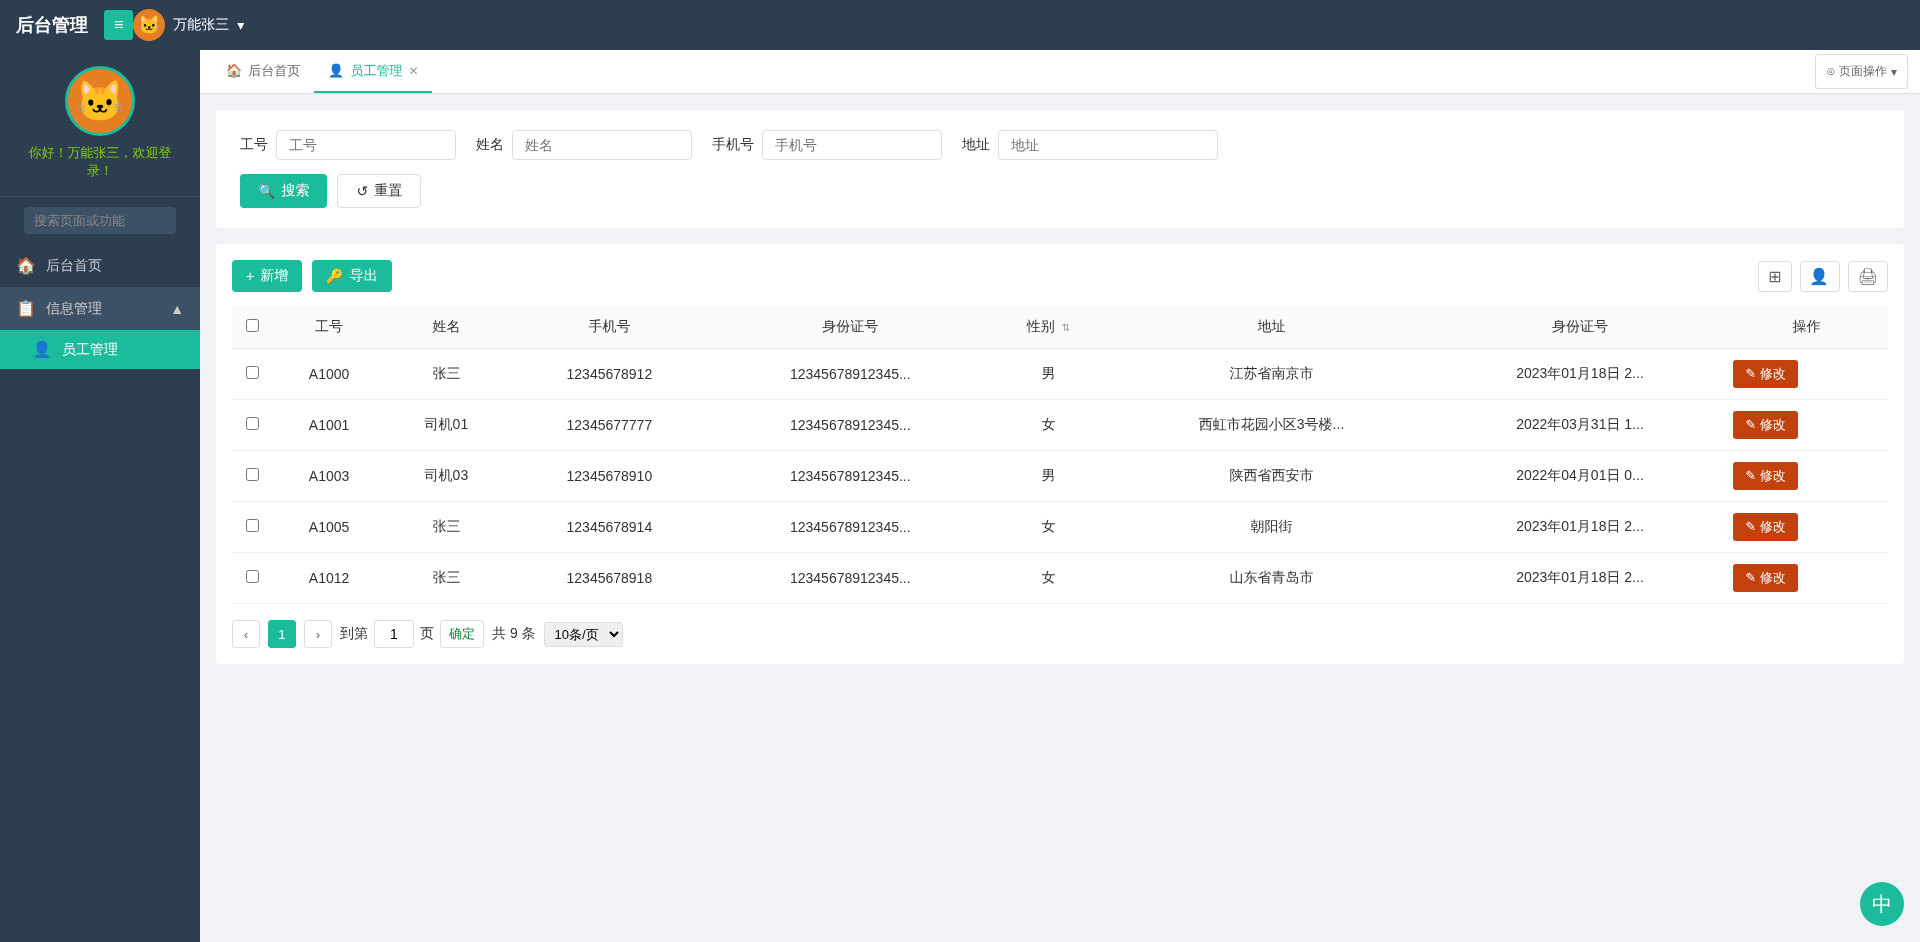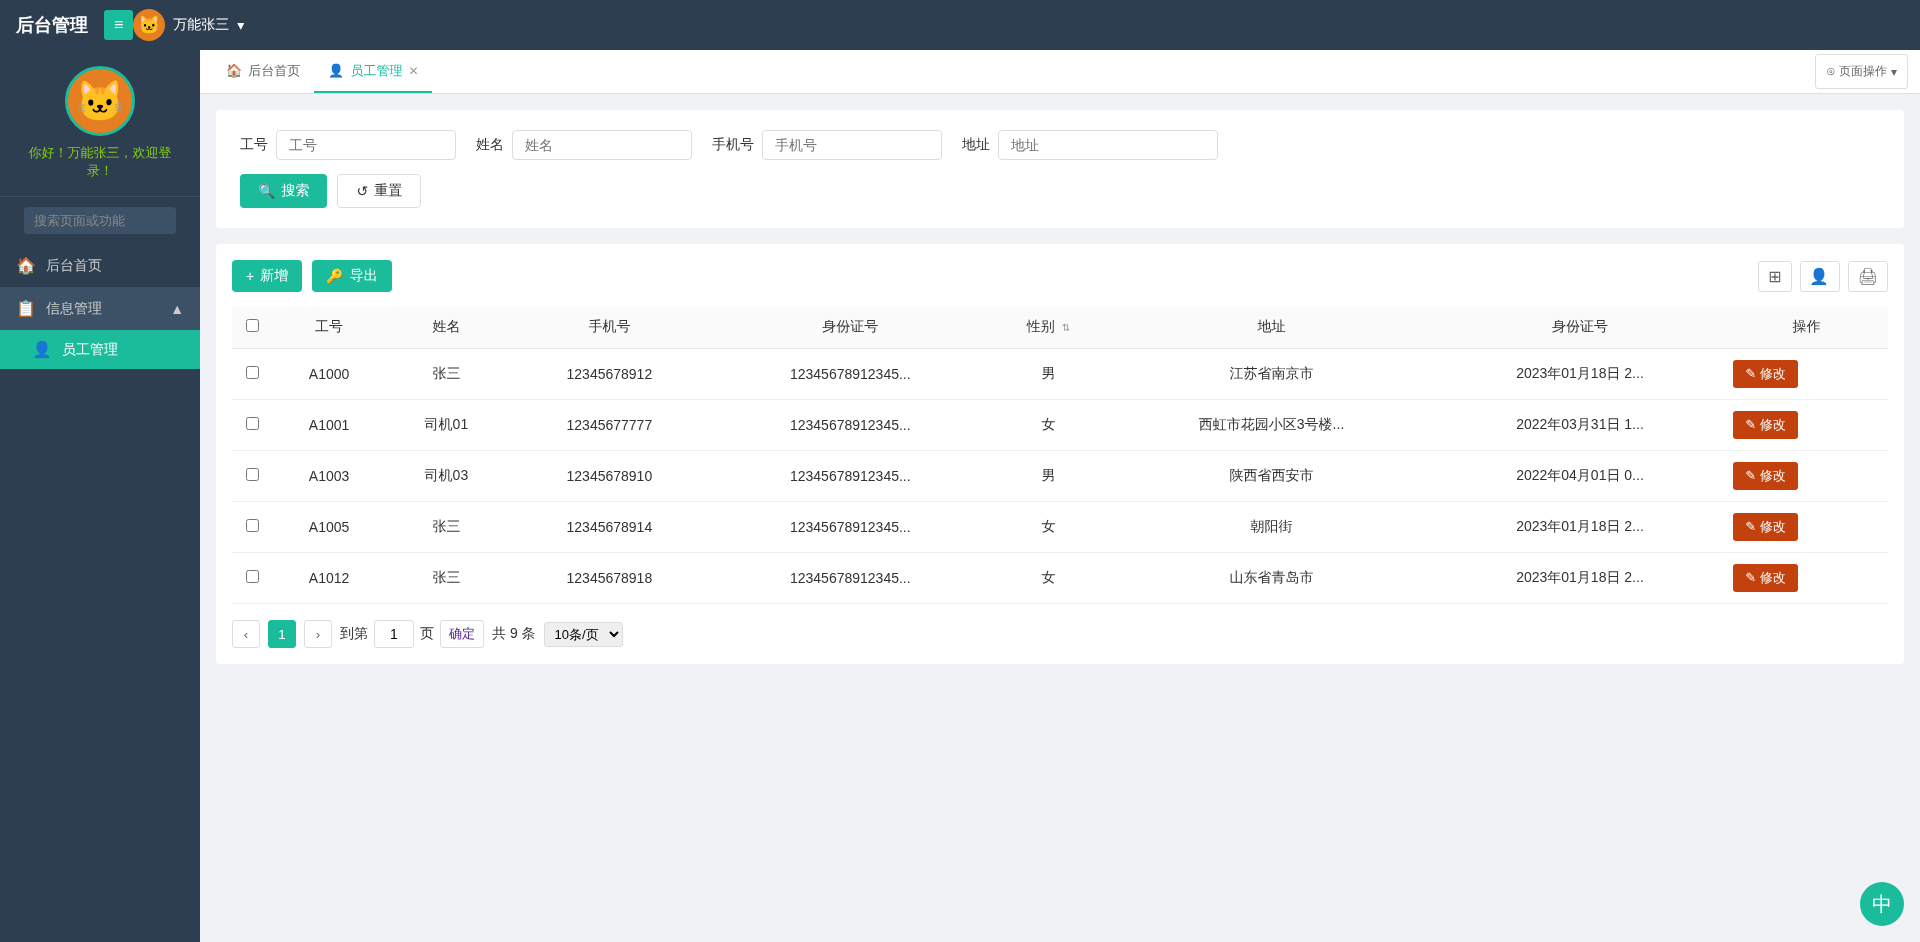--- a/index.html
+++ b/index.html
@@ -94,21 +94,21 @@
     input[type="checkbox"] { cursor: pointer; }
 
     .btn-modify { background: #c2410c; color: white; border: none; padding: 5px 12px; border-radius: 3px; cursor: pointer; font-size: 13px; display: flex; align-items: center; gap: 4px; }
 
     
     .pagination { display: flex; align-items: center; gap: 8px; margin-top: 16px; font-size: 14px; color: #333; }
     .page-btn { border: 1px solid #ddd; background: white; width: 28px; height: 28px; border-radius: 3px; cursor: pointer; display: flex; align-items: center; justify-content: center; color: #666; }
     .page-btn.active { background: #1abc9c; color: white; border-color: #1abc9c; }
     .page-goto { display: flex; align-items: center; gap: 6px; }
     .page-input { border: 1px solid #ddd; width: 40px; height: 28px; text-align: center; border-radius: 3px; font-size: 14px; outline: none; }
-    .page-confirm { background: white; border: 1px solid #ddd; padding: 4px 8px; border-radius: 3px; cursor: pointer; color: #4c1d95; font-size: 13px; }
+    .page-confirm { background: white; border: 1px solid #ddd; padding: 4px 8px; border-radius: 3px; cursor: pointer; color: #15803d; font-size: 13px; }
     .per-page-select { border: 1px solid #ddd; padding: 3px 6px; border-radius: 3px; font-size: 13px; outline: none; cursor: pointer; }
 
     
     .corner-widget { position: fixed; bottom: 16px; right: 16px; background: #1abc9c; color: white; width: 44px; height: 44px; border-radius: 50%; display: flex; align-items: center; justify-content: center; font-size: 20px; cursor: pointer; }
 
     
     ::-webkit-scrollbar { width: 6px; height: 6px; }
     ::-webkit-scrollbar-track { background: #f0f0f0; }
     ::-webkit-scrollbar-thumb { background: #ccc; border-radius: 3px; }
 

